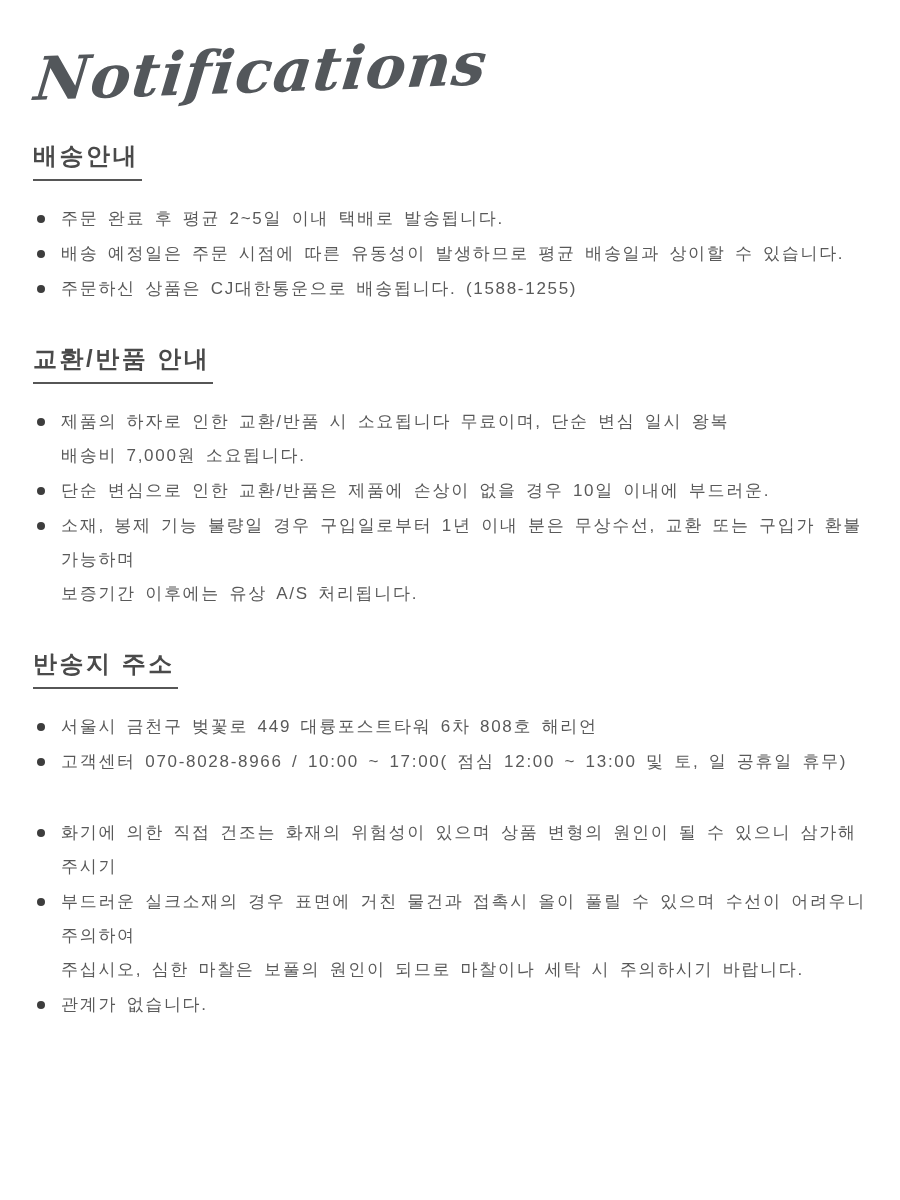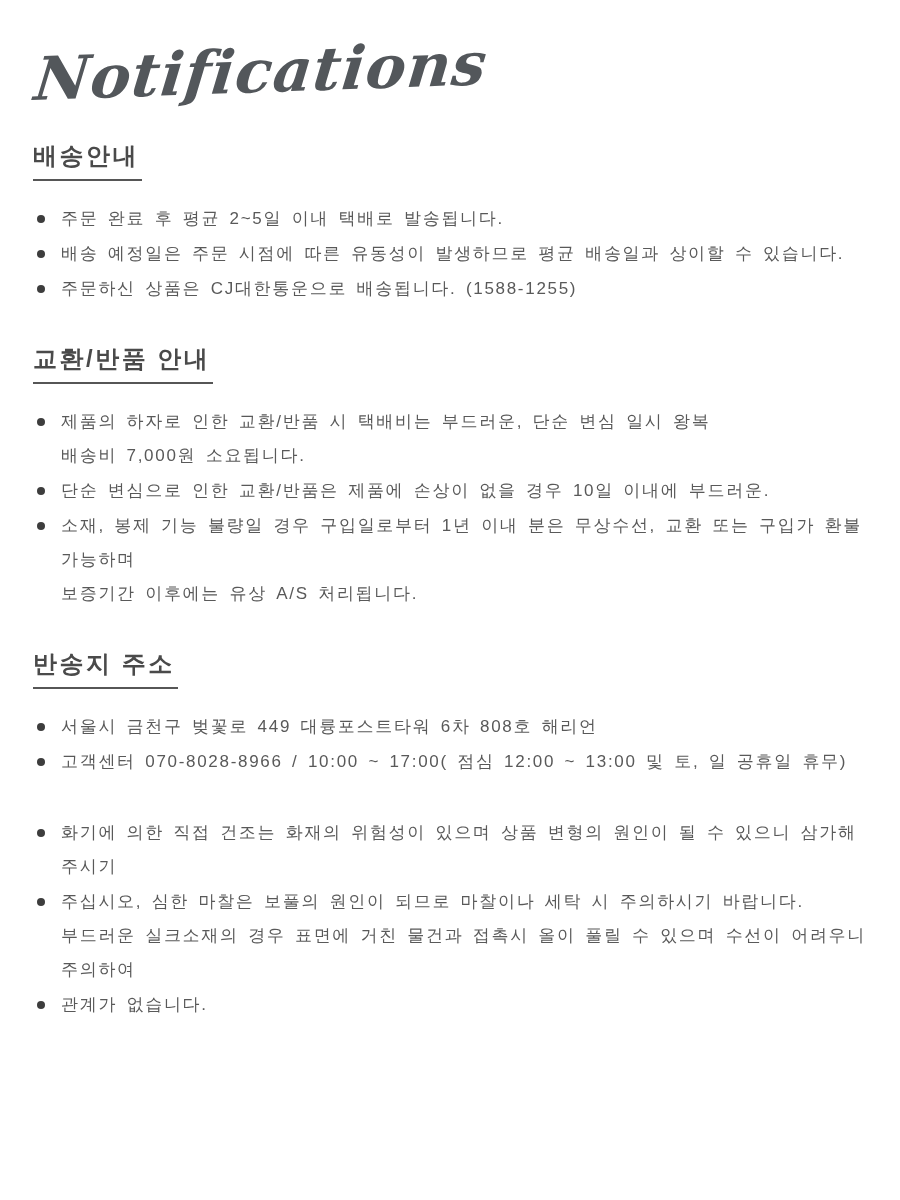--- a/index.html
+++ b/index.html
@@ -94,21 +94,21 @@
         <span class="ln">주문하신 상품은 CJ대한통운으로 배송됩니다. (1588-1255)</span>
       </li>
     </ul>
   </section>
 
   <section class="sec">
     <h2 class="sec-head">교환/반품 안내</h2>
     <ul class="bullets">
       <li>
         <span class="dot"></span>
-        <span class="ln">제품의 하자로 인한 교환/반품 시 택배비는 부드러운, 단순 변심 일시 왕복</span>
+        <span class="ln">제품의 하자로 인한 교환/반품 시 소요됩니다 무료이며, 단순 변심 일시 왕복</span>
         <span class="ln">배송비 7,000원 소요됩니다.</span>
       </li>
       <li>
         <span class="dot"></span>
         <span class="ln">단순 변심으로 인한 교환/반품은 제품에 손상이 없을 경우 10일 이내에 부드러운.</span>
       </li>
       <li>
         <span class="dot"></span>
         <span class="ln">소재, 봉제 기능 불량일 경우 구입일로부터 1년 이내 분은 무상수선, 교환 또는 구입가 환불 가능하며</span>
         <span class="ln">보증기간 이후에는 유상 A/S 처리됩니다.</span>
@@ -131,22 +131,22 @@
   </section>
 
   <section class="sec">
     <ul class="bullets">
       <li>
         <span class="dot"></span>
         <span class="ln">화기에 의한 직접 건조는 화재의 위험성이 있으며 상품 변형의 원인이 될 수 있으니 삼가해 주시기</span>
       </li>
       <li>
         <span class="dot"></span>
+        <span class="ln">부드러운 실크소재의 경우 표면에 거친 물건과 접촉시 올이 풀릴 수 있으며 수선이 어려우니 주의하여</span>
         <span class="ln">주십시오, 심한 마찰은 보풀의 원인이 되므로 마찰이나 세탁 시 주의하시기 바랍니다.</span>
-        <span class="ln">부드러운 실크소재의 경우 표면에 거친 물건과 접촉시 올이 풀릴 수 있으며 수선이 어려우니 주의하여</span>
       </li>
       <li>
         <span class="dot"></span>
         <span class="ln">관계가 없습니다.</span>
       </li>
 
     </ul>
   </section>
 
 </div>

